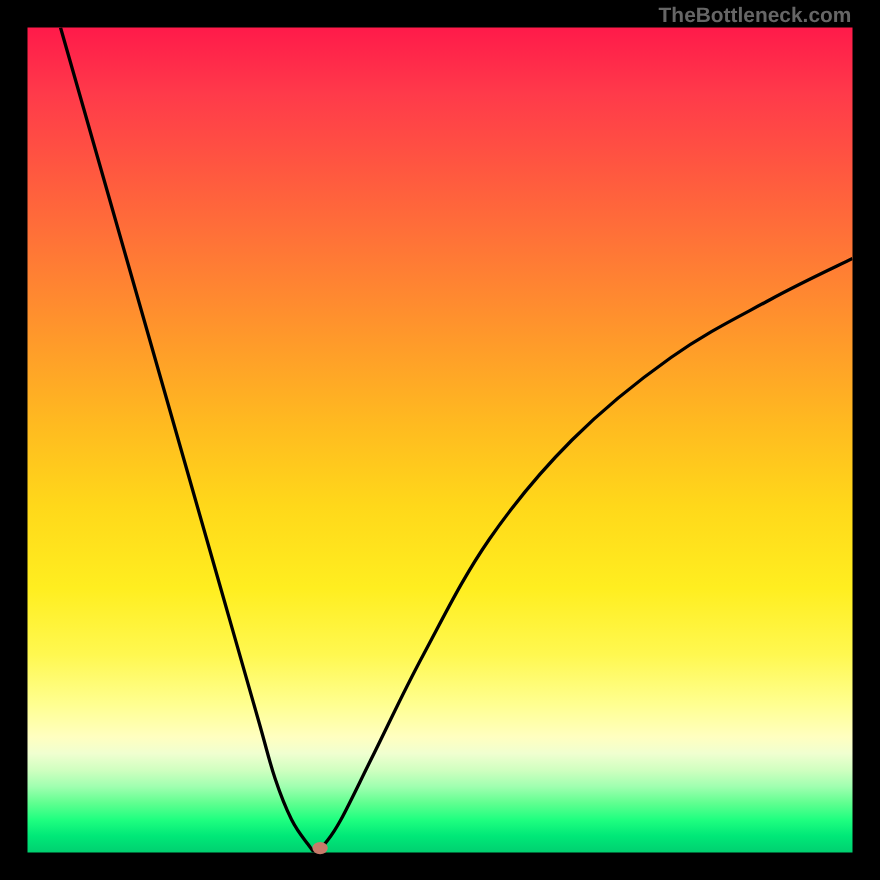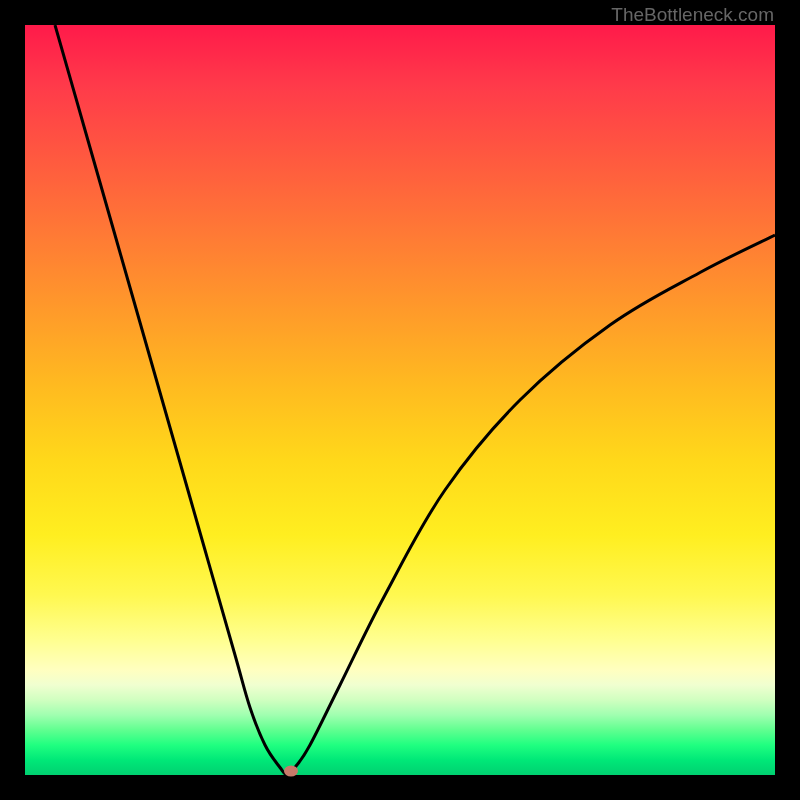--- a/index.html
+++ b/index.html
@@ -37,21 +37,21 @@
       #00e878 98%,
       #00d070 100%
     );
   }
   .watermark {
     position: absolute;
     right: 26px;
     top: 4px;
     color: #666;
     font-size: 19px;
-    font-weight: normal;
+    font-weight: bold;
   }
   svg.curve {
     position: absolute;
     left: 25px;
     top: 25px;
     width: 750px;
     height: 750px;
   }
   .marker {
     position: absolute;

